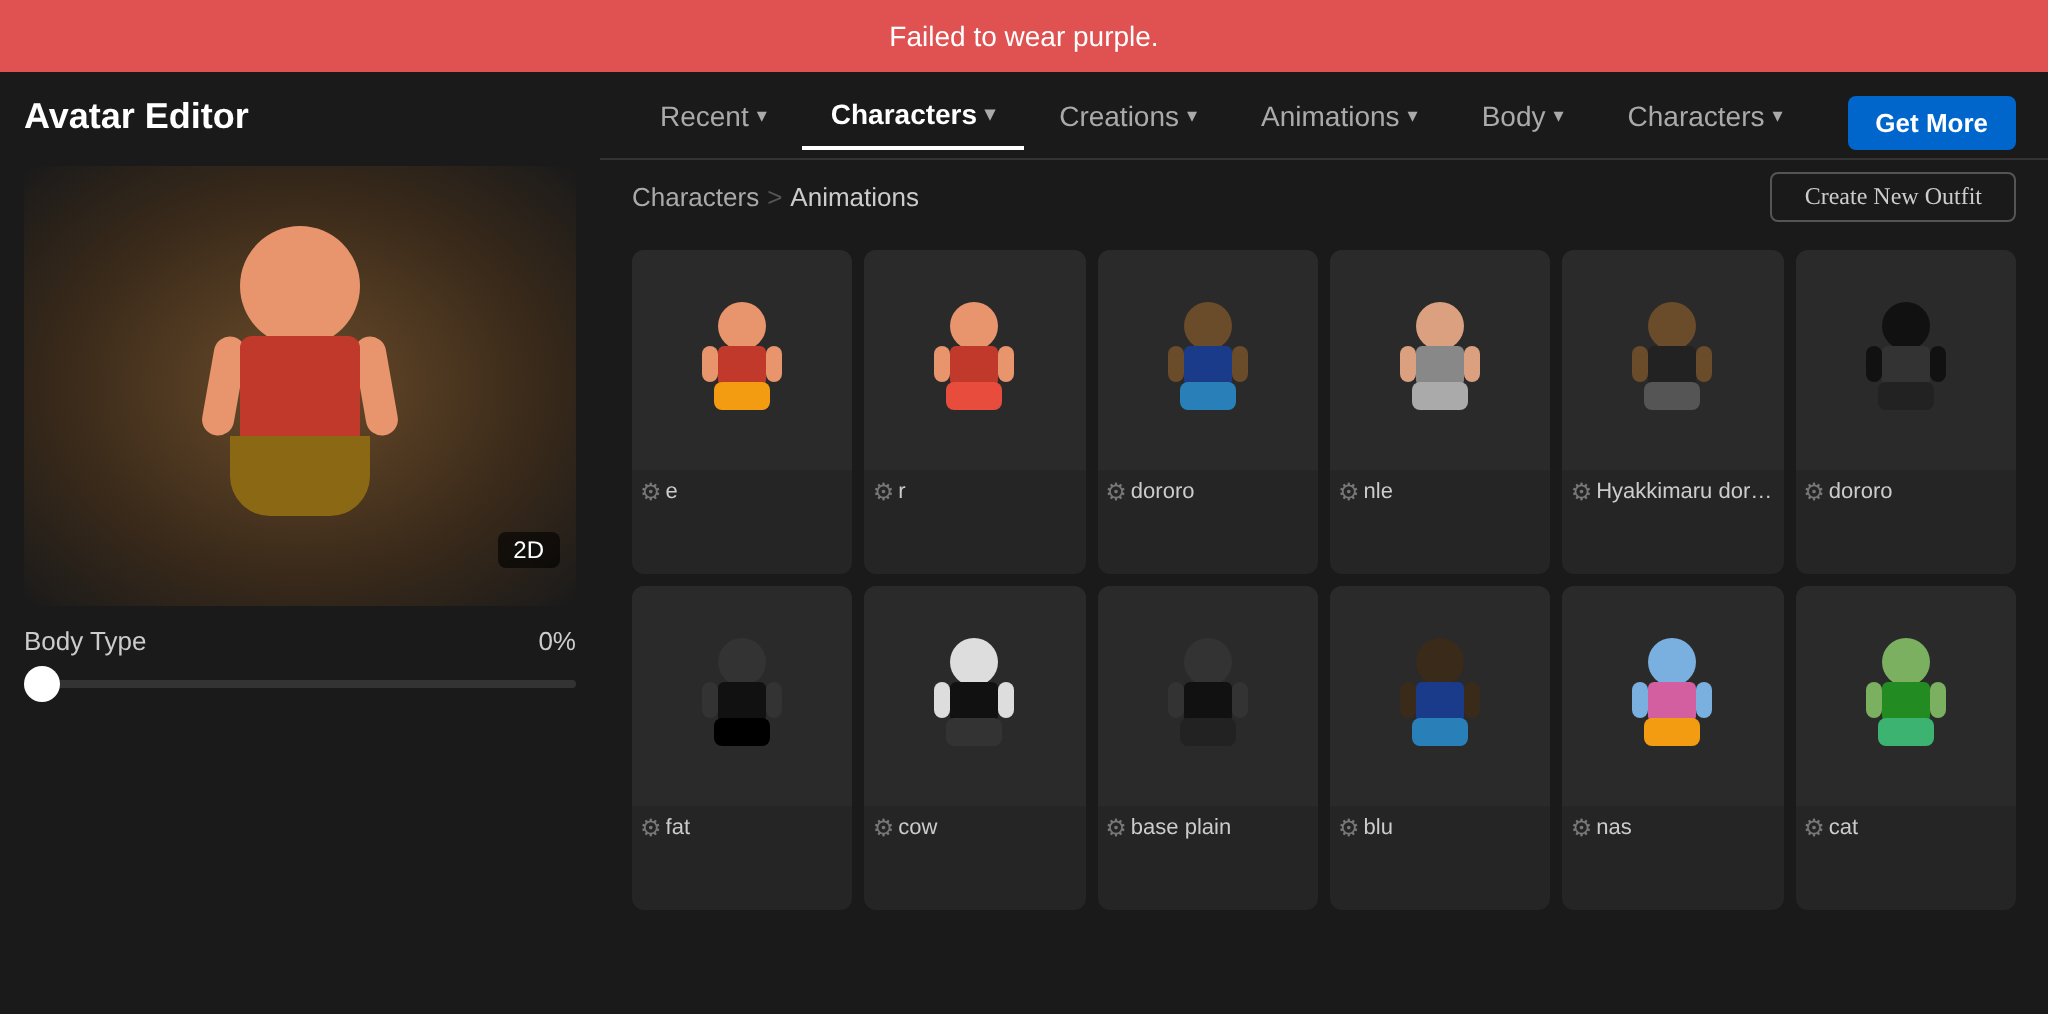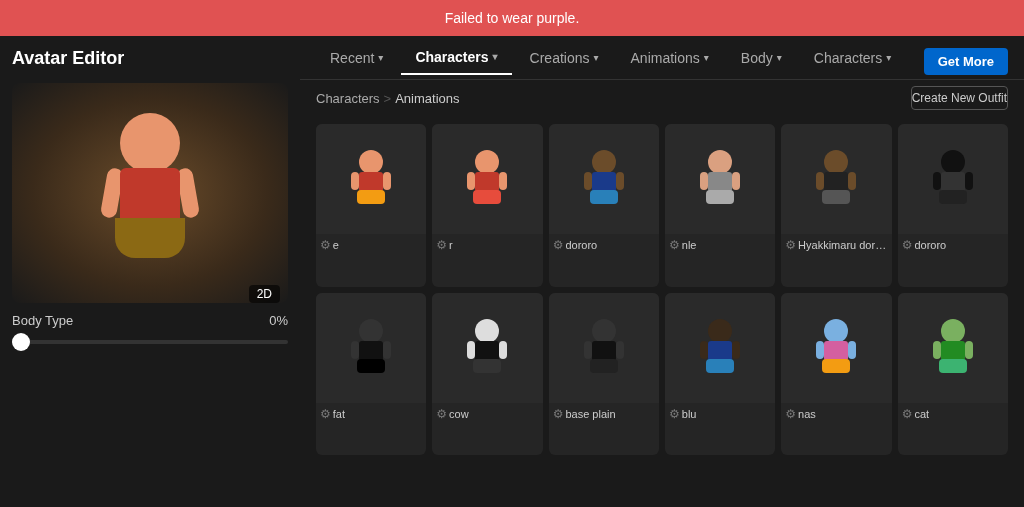--- a/index.html
+++ b/index.html
@@ -97,21 +97,21 @@
       border-radius: 8px;
       height: 220px;
       display: flex;
       align-items: center;
       justify-content: center;
       position: relative;
       overflow: hidden;
     }
     .avatar-2d-badge {
       position: absolute;
-      bottom: 0;
+      bottom: 19px;
       right: 8px;
       background: rgba(0,0,0,0.6);
       color: #fff;
       font-size: 12px;
       padding: 2px 8px;
       border-radius: 4px;
     }
     
     .avatar-figure {
       position: relative;
@@ -238,24 +238,25 @@
       font-size: 13px;
     }
     .breadcrumb { color: #aaa; display: flex; align-items: center; gap: 4px; }
     .breadcrumb-link { color: #aaa; cursor: pointer; }
     .breadcrumb-sep { color: #555; }
     .breadcrumb-current { color: #ccc; }
     .create-outfit-btn {
       background: none;
       border: 1px solid #555;
       color: #ccc;
-      padding: 4px 0;
+      padding: 4px 16px;
       border-radius: 4px;
       cursor: pointer;
       font-size: 12px;
+      font-family: Liberation Serif, serif;
     }
 
     
     .items-grid {
       display: grid;
       grid-template-columns: repeat(6, 1fr);
       gap: 6px;
       padding: 8px 16px;
       overflow-y: auto;
       flex: 1;

